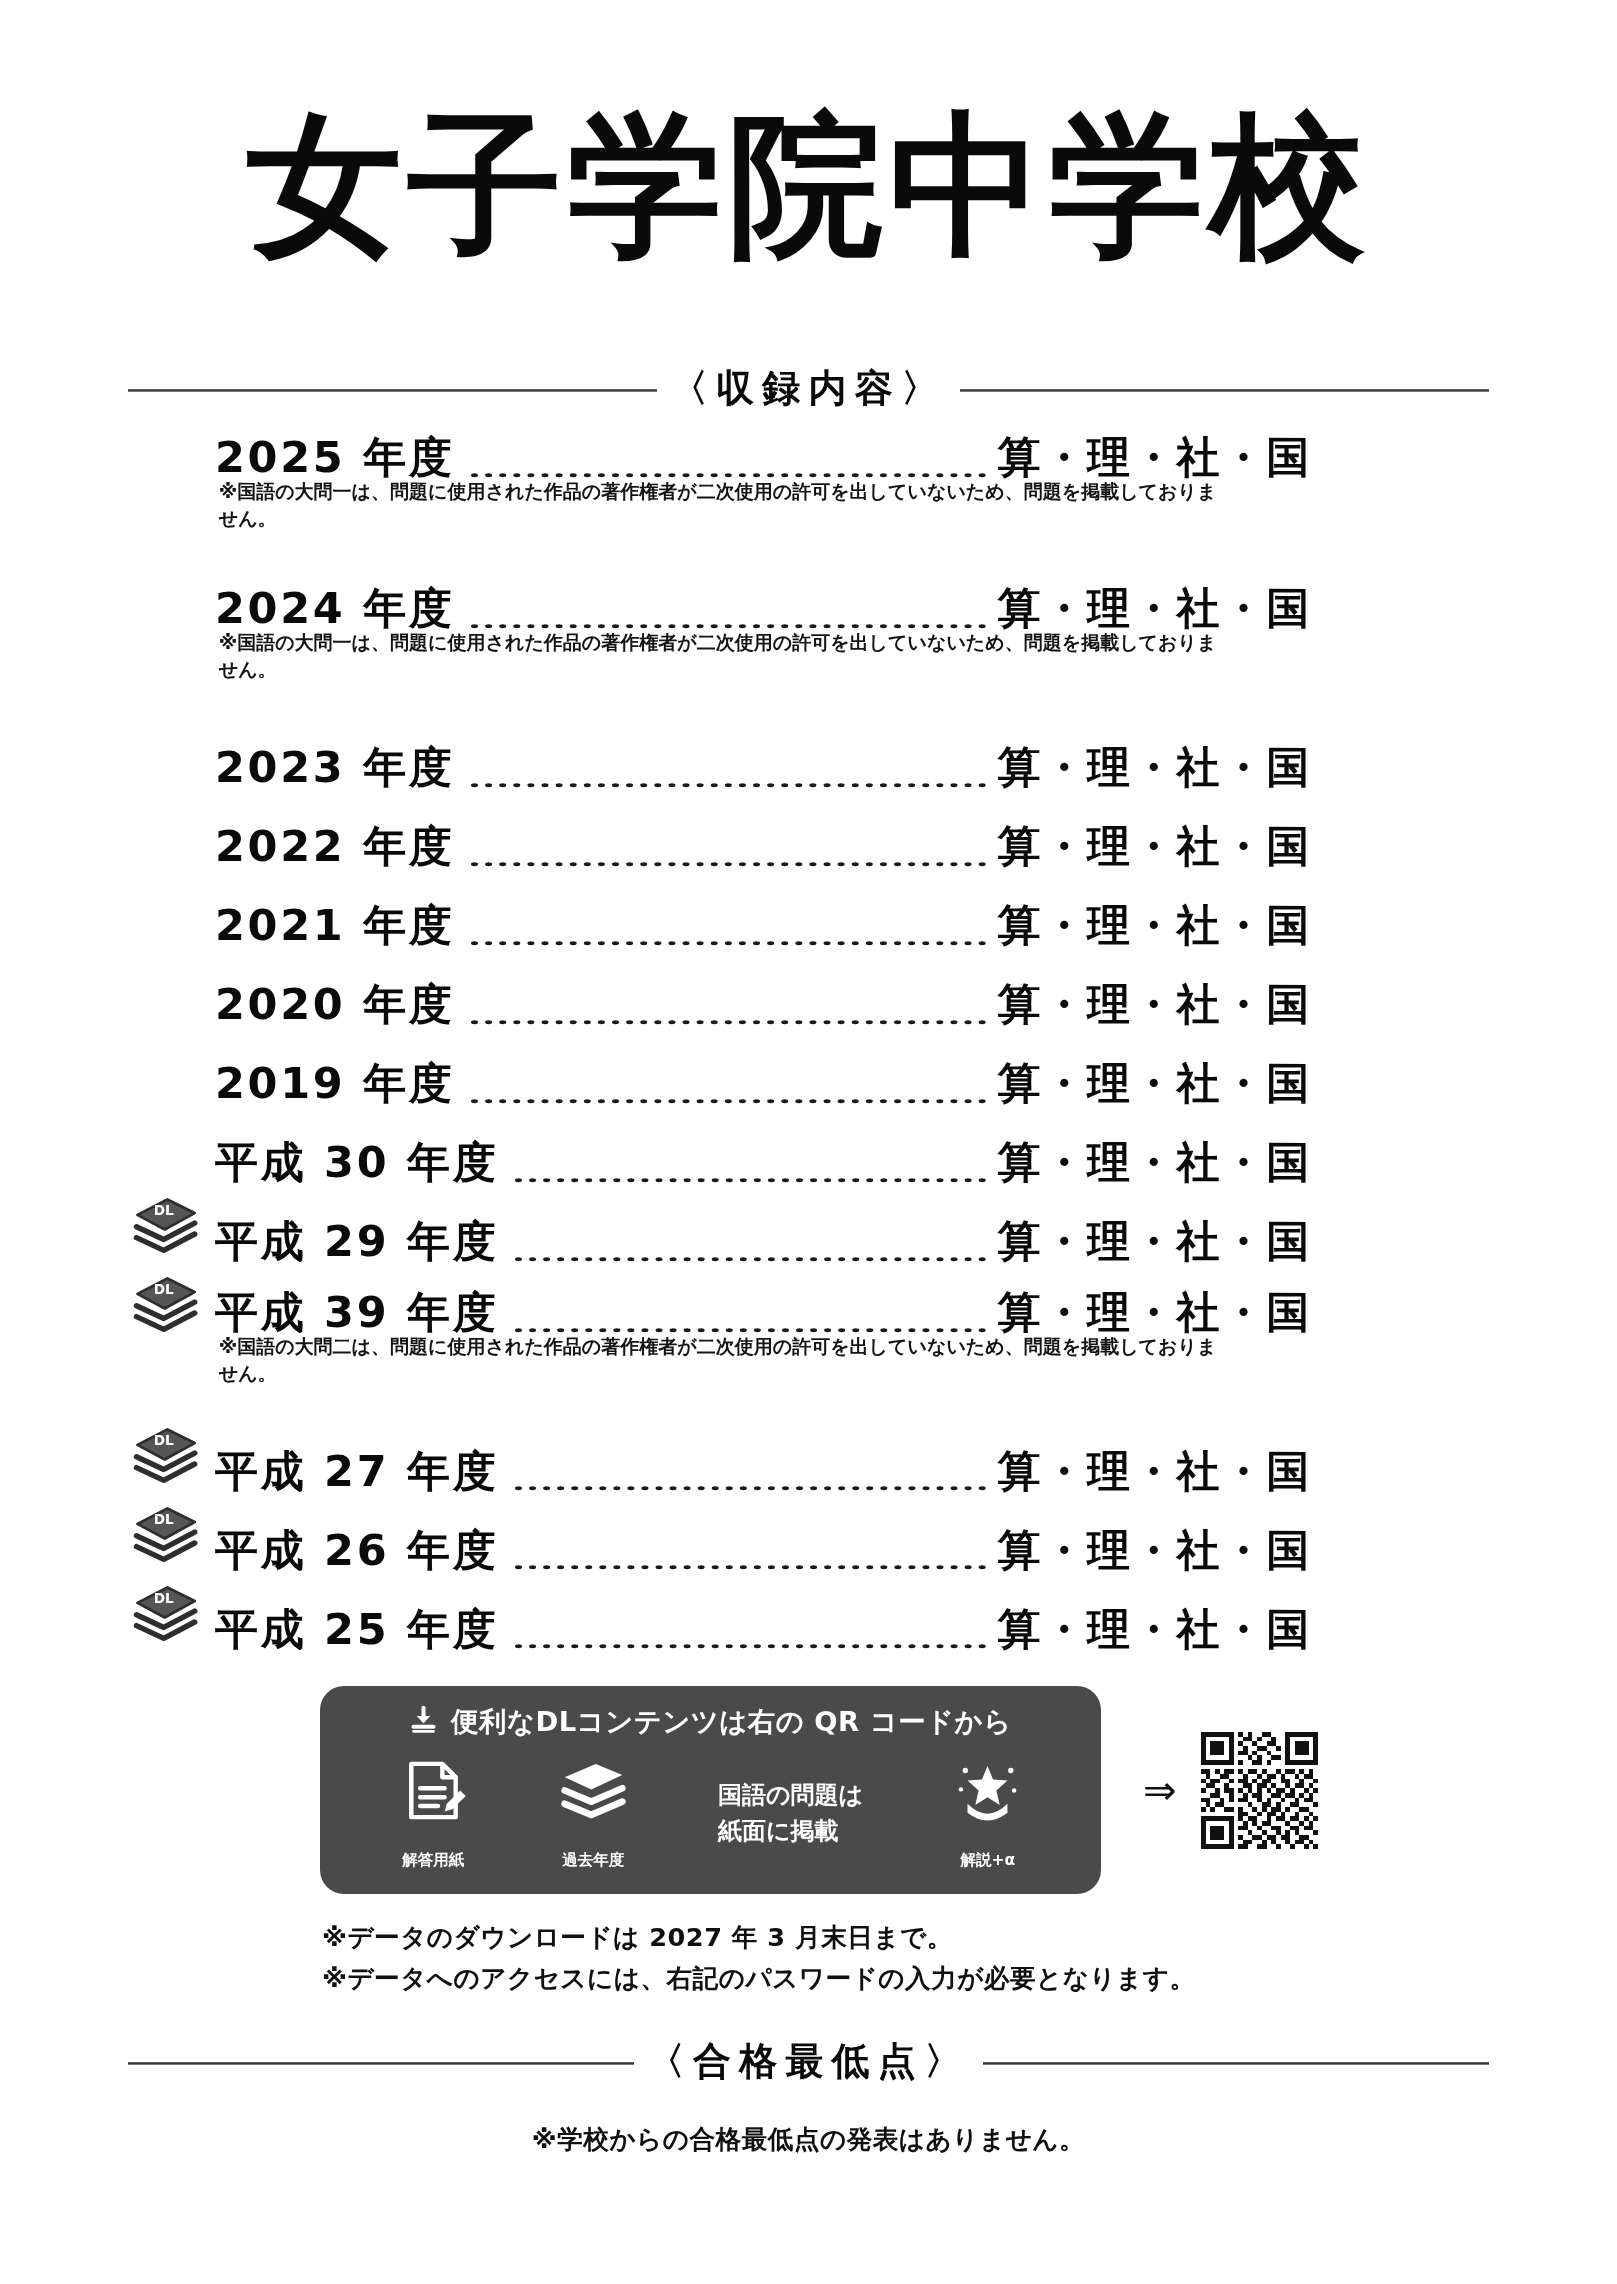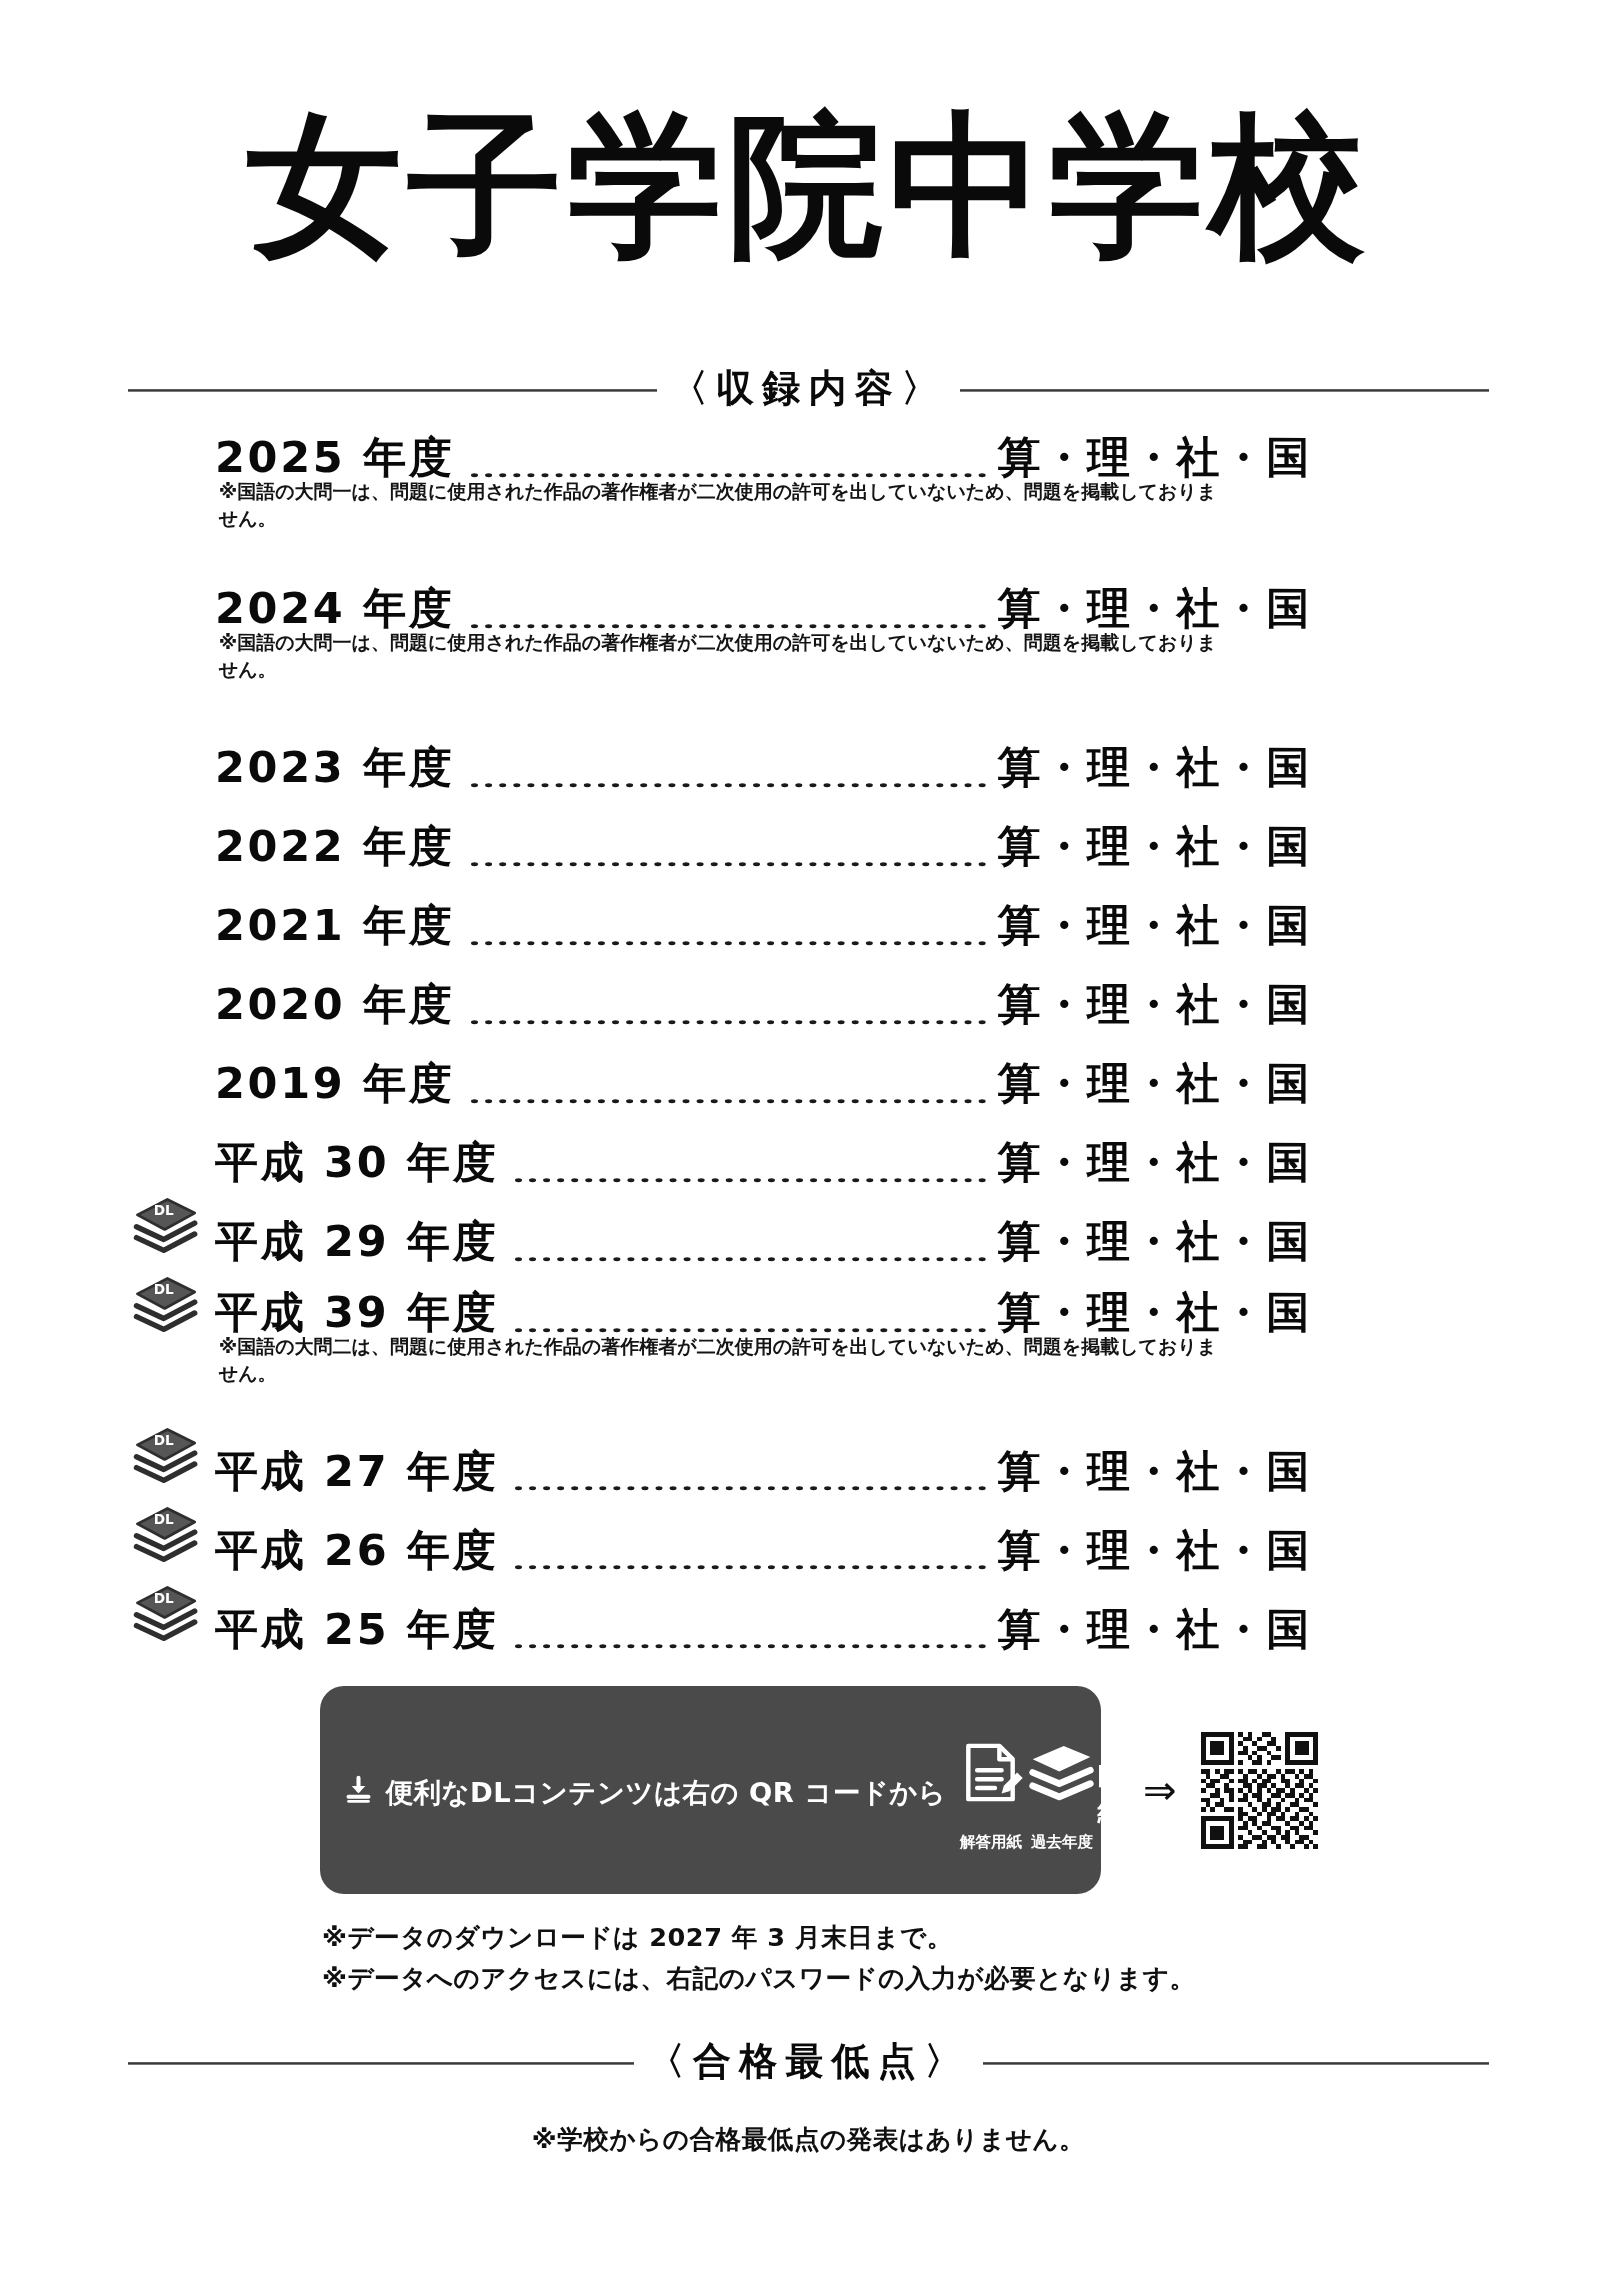--- a/index.html
+++ b/index.html
@@ -139,21 +139,21 @@
   }
   .promo-box {
     width: 781px;
     height: 208px;
     background: #4a4a4a;
     border-radius: 24px;
     box-sizing: border-box;
     padding: 16.4px 24px 12.8px 24px;
     color: #ffffff;
     display: flex;
-    flex-direction: row;
+    flex-direction: column;
   }
   .promo-head {
     display: flex;
     align-items: center;
     justify-content: center;
     gap: 12.8px;
     font-size: 27.4px;
     font-weight: 700;
     letter-spacing: 0.5px;
     white-space: nowrap;

